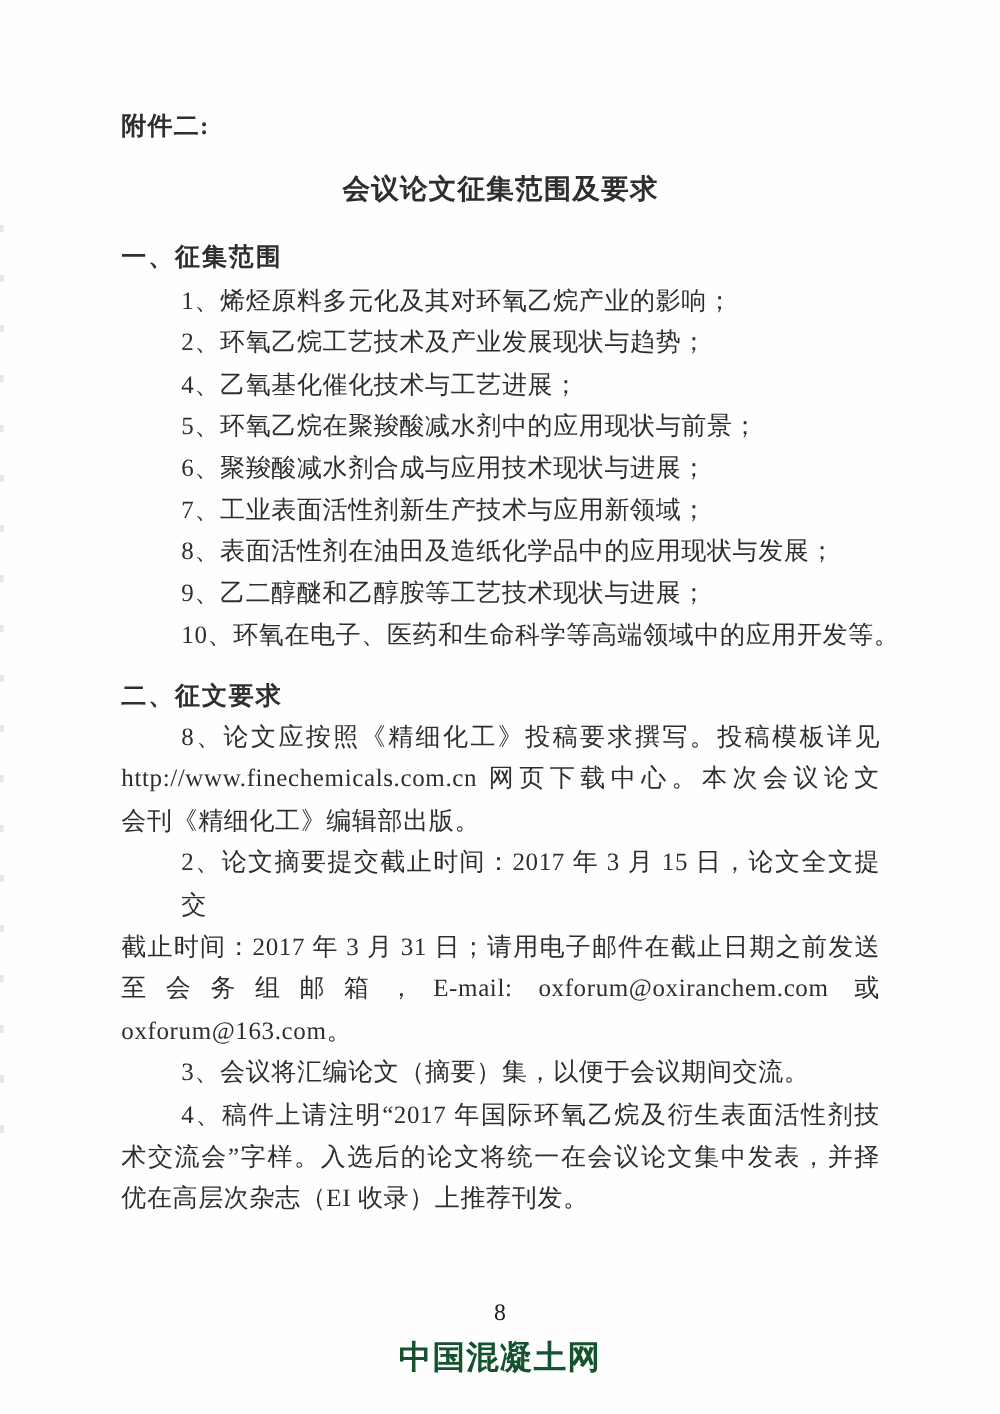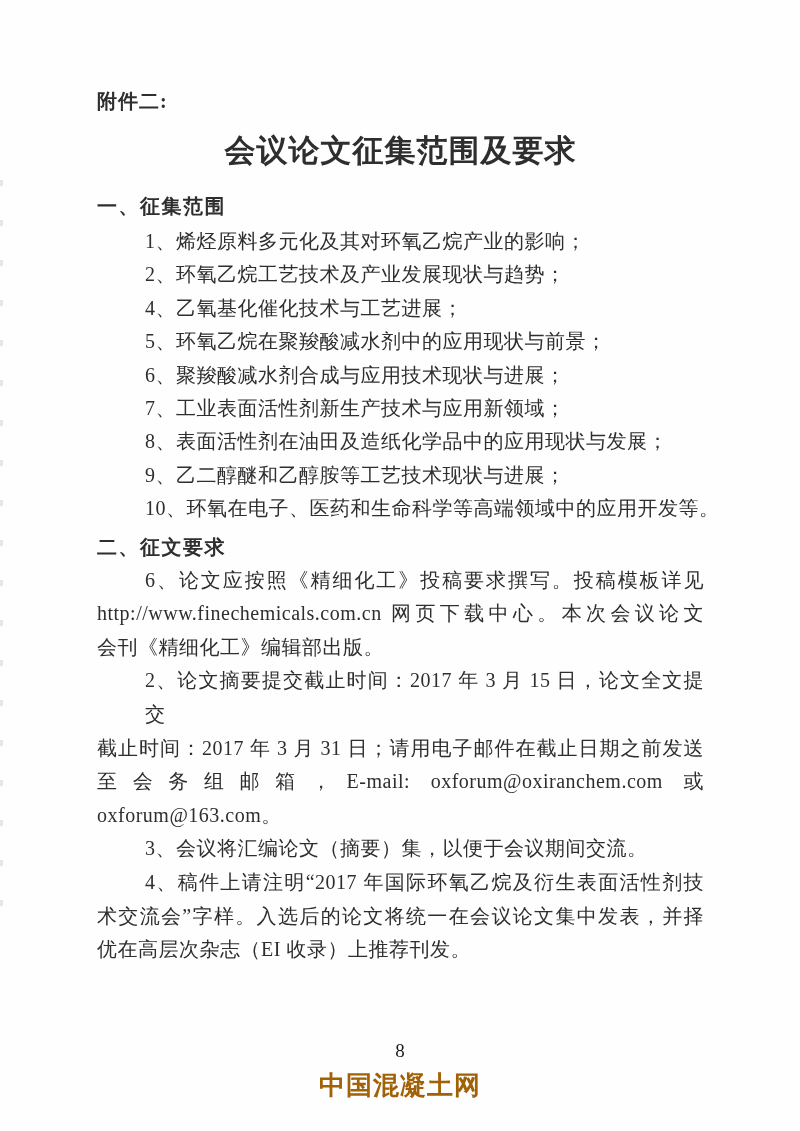--- a/index.html
+++ b/index.html
@@ -22,50 +22,50 @@
   }
   .content {
     position: absolute; left: 97px; top: 84px; width: 607px;
   }
   .attachment {
     font-size: 20px; font-weight: bold; line-height: 34px;
     letter-spacing: 1px;
   }
   .title {
     margin-top: 12px;
-    font-size: 31px; font-weight: bold; line-height: 42px;
+    font-size: 22px; font-weight: bold; line-height: 42px;
     text-align: center; letter-spacing: 1px;
   }
   .sec-heading {
     margin-top: 17px;
     font-size: 20px; font-weight: bold; line-height: 34px;
     letter-spacing: 1.5px;
   }
-  .sec-heading.second { margin-top: 4px; }
+  .sec-heading.second { margin-top: 14px; }
   .scope-list { margin-top: 2px; }
   .scope-item {
     font-size: 20px; line-height: 33.4px;
     padding-left: 48px; letter-spacing: 0.5px;
     white-space: nowrap;
   }
   .para { margin: 0; }
   .ln {
     font-size: 20px; line-height: 33.6px; letter-spacing: 0.5px;
   }
   .ln.ind { padding-left: 48px; }
   .ln.j { text-align: justify; text-align-last: justify; }
   .footer-pagenum {
     position: absolute; left: 0; top: 1040px; width: 800px;
     text-align: center; font-size: 19px; color: #1c1c1c;
   }
   .footer-watermark {
     position: absolute; left: 0; top: 1068px; width: 800px;
     text-align: center;
     font-size: 26px; font-weight: bold;
-    color: #a16207; letter-spacing: 1px;
+    color: #14532d; letter-spacing: 1px;
     font-family: "Liberation Sans", "DejaVu Sans", sans-serif;
   }
 </style>
 </head>
 <body>
 
 <div class="page">
   <div class="scan-edge"></div>
 
   <div class="content">
@@ -83,21 +83,21 @@
       <div class="scope-item">6、聚羧酸减水剂合成与应用技术现状与进展；</div>
       <div class="scope-item">7、工业表面活性剂新生产技术与应用新领域；</div>
       <div class="scope-item">8、表面活性剂在油田及造纸化学品中的应用现状与发展；</div>
       <div class="scope-item">9、乙二醇醚和乙醇胺等工艺技术现状与进展；</div>
       <div class="scope-item">10、环氧在电子、医药和生命科学等高端领域中的应用开发等。</div>
     </div>
 
     <div class="sec-heading second">二、征文要求</div>
 
     <div class="para">
-      <div class="ln ind j">6、论文应按照《精细化工》投稿要求撰写。投稿模板详见</div>
+      <div class="ln ind j">8、论文应按照《精细化工》投稿要求撰写。投稿模板详见</div>
       <div class="ln j">http://www.finechemicals.com.cn 网页下载中心。本次会议论文</div>
       <div class="ln">会刊《精细化工》编辑部出版。</div>
     </div>
 
     <div class="para">
       <div class="ln ind j">2、论文摘要提交截止时间：2017 年 3 月 15 日，论文全文提交</div>
       <div class="ln j">截止时间：2017 年 3 月 31 日；请用电子邮件在截止日期之前发送</div>
       <div class="ln j">至会务组邮箱，E-mail: oxforum@oxiranchem.com 或</div>
       <div class="ln">oxforum@163.com。</div>
     </div>

